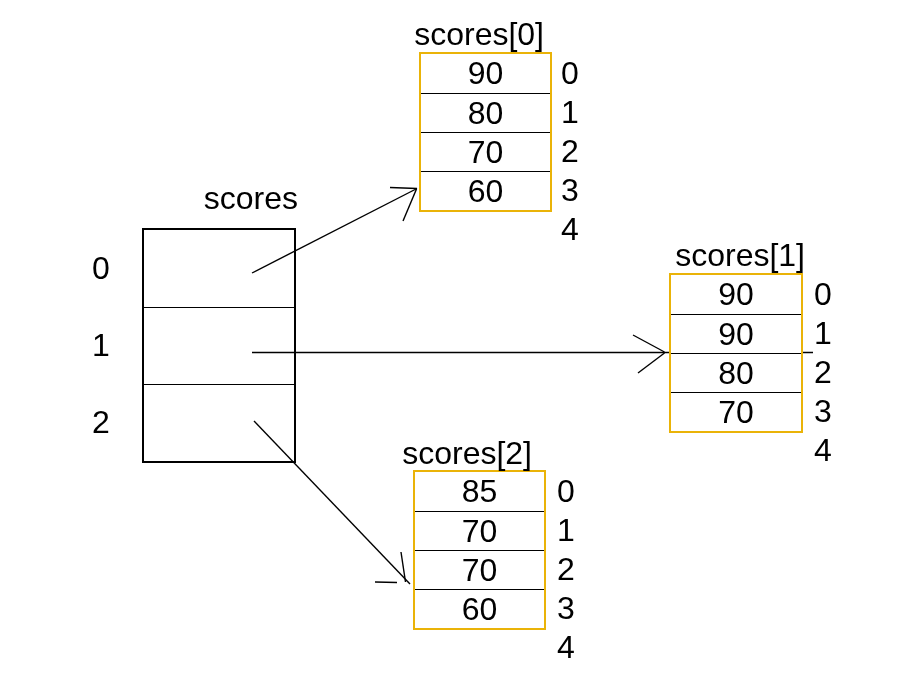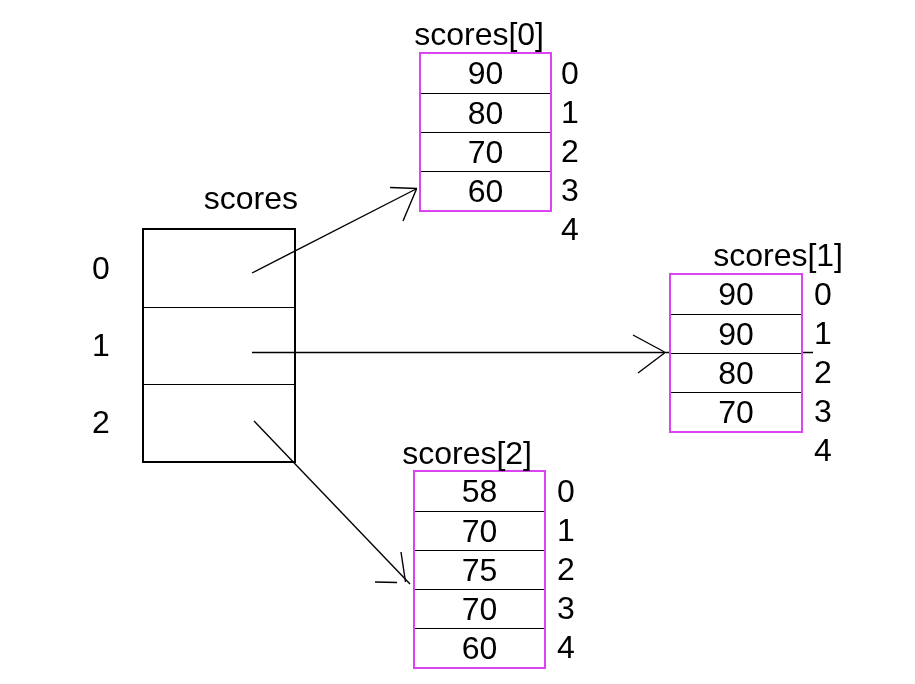--- a/index.html
+++ b/index.html
@@ -11,21 +11,21 @@
   .arrow-layer line{stroke:#000;stroke-width:1.4;fill:none;}
   .title{position:absolute;font-size:32px;line-height:34px;text-align:right;white-space:nowrap;z-index:2;}
   
   .main-box{position:absolute;left:142px;top:228px;width:154px;height:235px;
     border:2px solid #000;box-sizing:border-box;z-index:1;}
   .main-cell{height:77px;box-sizing:border-box;border-top:1.5px solid #000;}
   .main-cell:first-child{border-top:none;}
   .main-idx{position:absolute;left:84px;width:34px;height:39px;line-height:39px;
     font-size:32px;text-align:center;z-index:2;}
   
-  .sub-box{position:absolute;width:133px;border:2px solid #d946ef;box-sizing:border-box;
+  .sub-box{position:absolute;width:133px;border:2px solid #eab308;box-sizing:border-box;
     background:#ffffff;z-index:1;}
   .cell{height:39px;line-height:38px;box-sizing:border-box;border-top:1.5px solid #000;
     font-size:32px;text-align:center;}
   .cell:first-child{border-top:none;line-height:39px;}
   .idx-col{position:absolute;width:34px;z-index:2;}
   .idx{height:39px;line-height:39px;font-size:32px;text-align:center;}
 </style>
 </head>
 <body>
 
@@ -69,40 +69,39 @@
     <div class="cell">60</div>
   </div>
   <div class="idx-col" style="left:553px;top:54px;">
     <div class="idx">0</div>
     <div class="idx">1</div>
     <div class="idx">2</div>
     <div class="idx">3</div>
     <div class="idx">4</div>
   </div>
 
-  <div class="title" style="left:671px;top:238px;width:134px;margin-left:38px;">scores[1]</div>
+  <div class="title" style="left:671px;top:238px;width:134px;">scores[1]</div>
   <div class="sub-box" style="left:669px;top:273px;width:134px;">
     <div class="cell">90</div>
     <div class="cell">90</div>
     <div class="cell">80</div>
     <div class="cell">70</div>
   </div>
   <div class="idx-col" style="left:806px;top:275px;">
     <div class="idx">0</div>
     <div class="idx">1</div>
     <div class="idx">2</div>
     <div class="idx">3</div>
     <div class="idx">4</div>
   </div>
 
   <div class="title" style="left:399px;top:436px;width:133px;">scores[2]</div>
   <div class="sub-box" style="left:413px;top:470px;">
-    <div class="cell">58</div>
+    <div class="cell">85</div>
     <div class="cell">70</div>
-    <div class="cell">75</div>
     <div class="cell">70</div>
     <div class="cell">60</div>
   </div>
   <div class="idx-col" style="left:549px;top:472px;">
     <div class="idx">0</div>
     <div class="idx">1</div>
     <div class="idx">2</div>
     <div class="idx">3</div>
     <div class="idx">4</div>
   </div>

